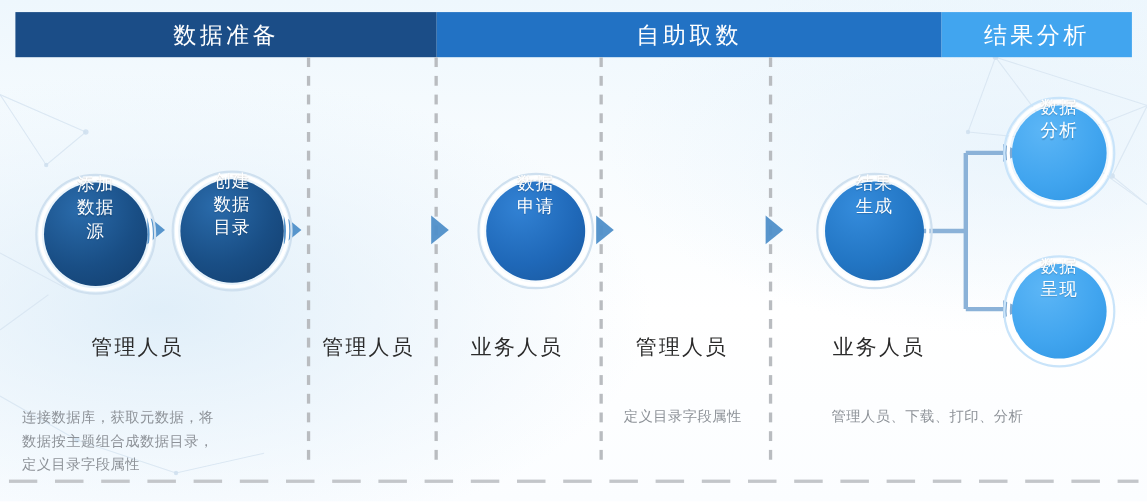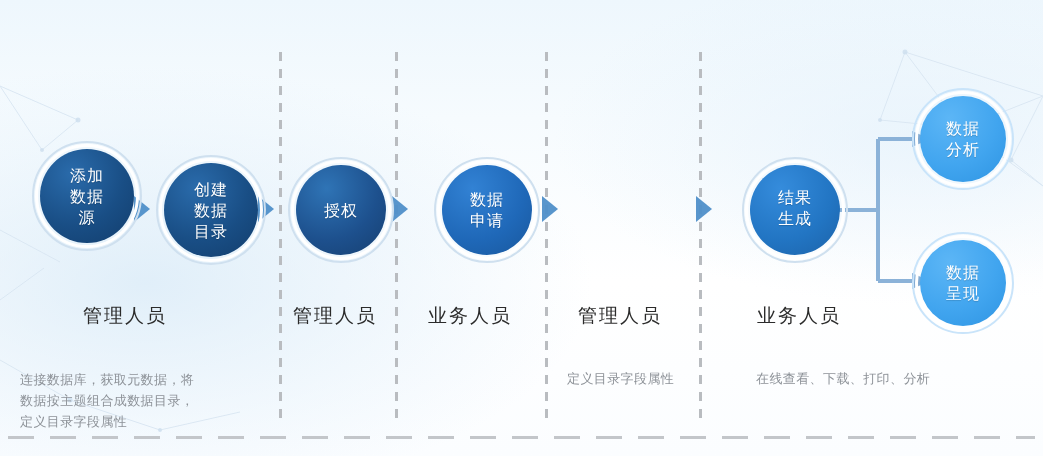--- a/index.html
+++ b/index.html
@@ -76,21 +76,20 @@
     background-image: linear-gradient(to right, #c3c6ca 0 26px, rgba(255,255,255,0) 26px 42px);
     background-size: 42px 3px;
     background-repeat: repeat-x;
   }
 
   
   .node {
     position: absolute;
     border-radius: 50%;
     display: flex;
-    align-items: center;
     justify-content: center;
     text-align: center;
     color: #ffffff;
     box-sizing: border-box;
   }
   .node .ring {
     position: absolute;
     inset: 0;
     border-radius: 50%;
     box-sizing: border-box;
@@ -177,20 +176,31 @@
       <circle cx="962" cy="128" r="2.5"></circle>
       <circle cx="1011" cy="160" r="2.5"></circle>
       <circle cx="880" cy="120" r="2"></circle>
       <circle cx="78" cy="120" r="2.5"></circle>
       <circle cx="42" cy="150" r="2"></circle>
       <circle cx="70" cy="400" r="2.5"></circle>
       <circle cx="160" cy="430" r="2"></circle>
     </g>
   </svg>
 
+  <div class="phasebar">
+    <div class="phase p1">
+      <span>数据准备</span>
+    </div>
+    <div class="phase p2">
+      <span>自助取数</span>
+    </div>
+    <div class="phase p3">
+      <span>结果分析</span>
+    </div>
+  </div>
 
   <div class="vdiv" style="left:279px;"></div>
   <div class="vdiv" style="left:395px;"></div>
   <div class="vdiv" style="left:545px;"></div>
   <div class="vdiv" style="left:699px;"></div>
   <div class="hdiv"></div>
 
   <div class="tri" style="left:134px;  top:196px;"></div>
   <div class="tri" style="left:258px;  top:196px;"></div>
   <div class="tri" style="left:392px;  top:196px;"></div>
@@ -203,55 +213,49 @@
       <path d="M52 34 L52 176"></path>
       <path d="M52 34 L88 34"></path>
       <path d="M52 176 L88 176"></path>
     </g>
     <g fill="#7fa9d2">
       <path d="M86 26 L104 34 L86 42 Z"></path>
       <path d="M86 168 L104 176 L86 184 Z"></path>
     </g>
   </svg>
 
-  <div class="node" style="left:32px; top:141px; width:110px; height:110px;">
+  <div class="node" style="left:32px; top:158px; width:110px; height:110px;">
     <div class="ring ring-outer"></div>
     <div class="ring ring-white" style="inset:3px;"></div>
     <div class="core" style="inset:8px; background:radial-gradient(circle at 34% 26%, #2a6bab 0%, #194e85 56%, #123d6c 100%);"></div>
     <span class="label">添加
 数据
 源</span>
   </div>
 
   <div class="node" style="left:156px; top:155px; width:110px; height:110px;">
     <div class="ring ring-outer"></div>
     <div class="ring ring-white" style="inset:3px;"></div>
     <div class="core" style="inset:8px; background:radial-gradient(circle at 34% 26%, #2a6bab 0%, #194e85 56%, #123d6c 100%);"></div>
     <span class="label">创建
 数据
 目录</span>
   </div>
 
-  <div class="node" style="left:288px; top:157px; width:106px; height:106px;">
-    <div class="ring ring-outer"></div>
-    <div class="ring ring-white" style="inset:3px;"></div>
-    <div class="core" style="inset:8px; background:radial-gradient(circle at 34% 26%, #2f74b6 0%, #1d508d 58%, #163f70 100%);"></div>
-    <span class="label">授权</span>
-  </div>
 
   <div class="node" style="left:434px; top:157px; width:106px; height:106px;">
     <div class="ring ring-outer"></div>
     <div class="ring ring-white" style="inset:3px;"></div>
     <div class="core" style="inset:8px; background:radial-gradient(circle at 34% 26%, #3282d4 0%, #1f68b8 58%, #19579c 100%);"></div>
     <span class="label">数据
 申请</span>
   </div>
 
 
-  <div class="node" style="left:742px; top:157px; width:106px; height:106px;font-family:Liberation Mono, monospace;">
+  <div class="node" style="left:742px; top:157px; width:106px; height:106px;">
     <div class="ring ring-outer"></div>
     <div class="ring ring-white" style="inset:3px;"></div>
     <div class="core" style="inset:8px; background:radial-gradient(circle at 34% 26%, #358cdc 0%, #2275c3 58%, #1c62a8 100%);"></div>
     <span class="label">结果
 生成</span>
   </div>
 
   <div class="node" style="left:912px; top:88px; width:102px; height:102px;">
     <div class="ring ring-outer" style="border-color:#c9e4fa;"></div>
     <div class="ring ring-white" style="inset:3px;"></div>
@@ -271,15 +275,15 @@
   <div class="role" style="left:83px;  top:303px;">管理人员</div>
   <div class="role" style="left:293px; top:303px;">管理人员</div>
   <div class="role" style="left:428px; top:303px;">业务人员</div>
   <div class="role" style="left:578px; top:303px;">管理人员</div>
   <div class="role" style="left:757px; top:303px;">业务人员</div>
 
   <div class="caption" style="left:20px;  top:357px; width:250px;margin-top:12px;">连接数据库，获取元数据，将
 数据按主题组合成数据目录，
 定义目录字段属性</div>
   <div class="caption" style="left:567px; top:368px; width:170px;">定义目录字段属性</div>
-  <div class="caption" style="left:756px; top:368px; width:260px;">在线查看、下载、打印、分析</div>
+  <div class="caption" style="left:756px; top:368px; width:260px;">管理人员、下载、打印、分析</div>
 
 </div>
 
 </body></html>

